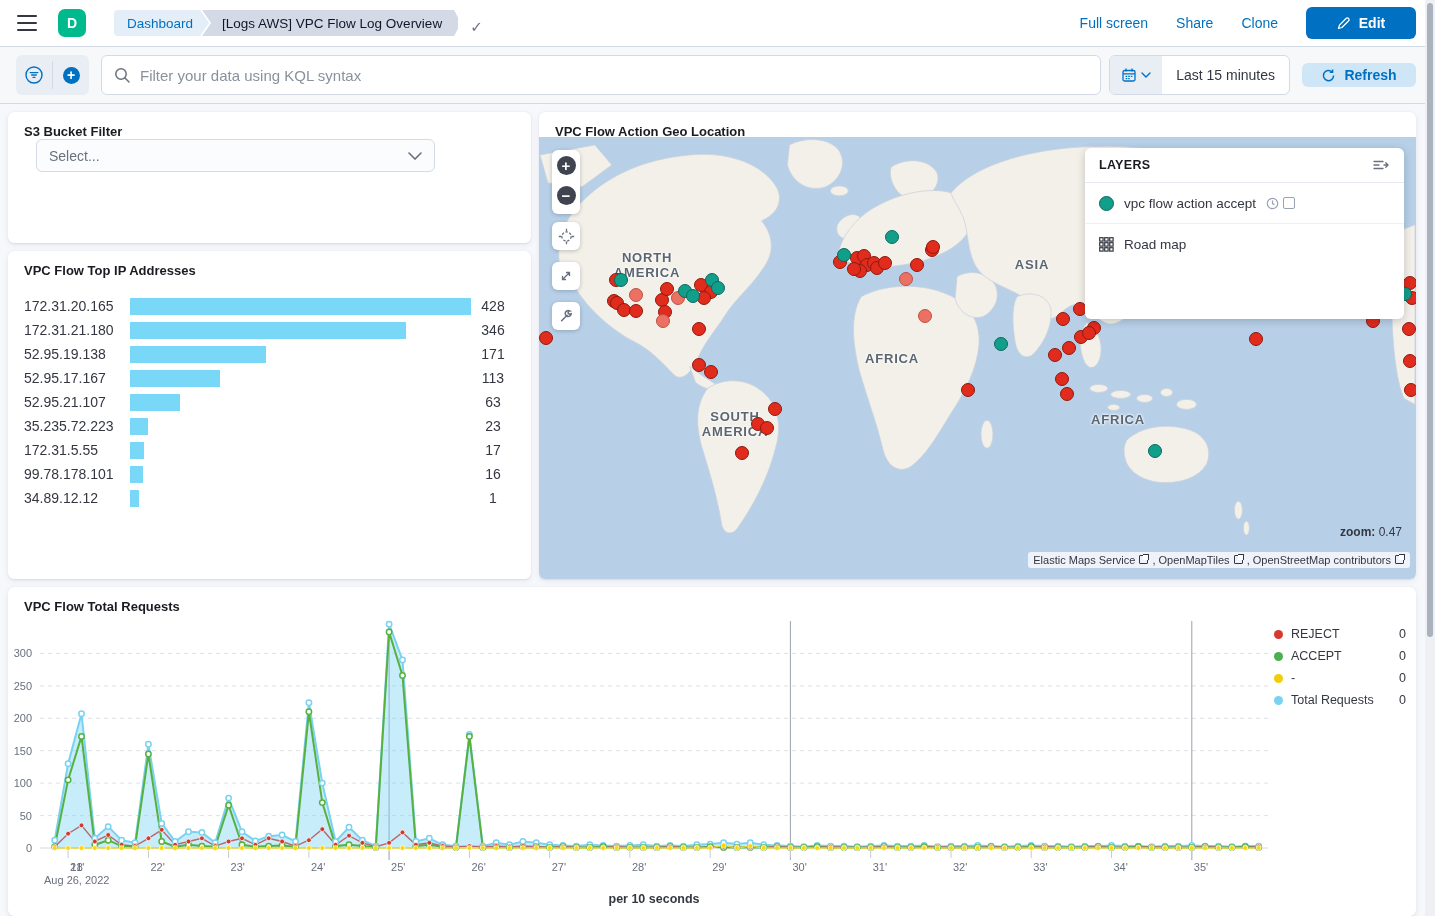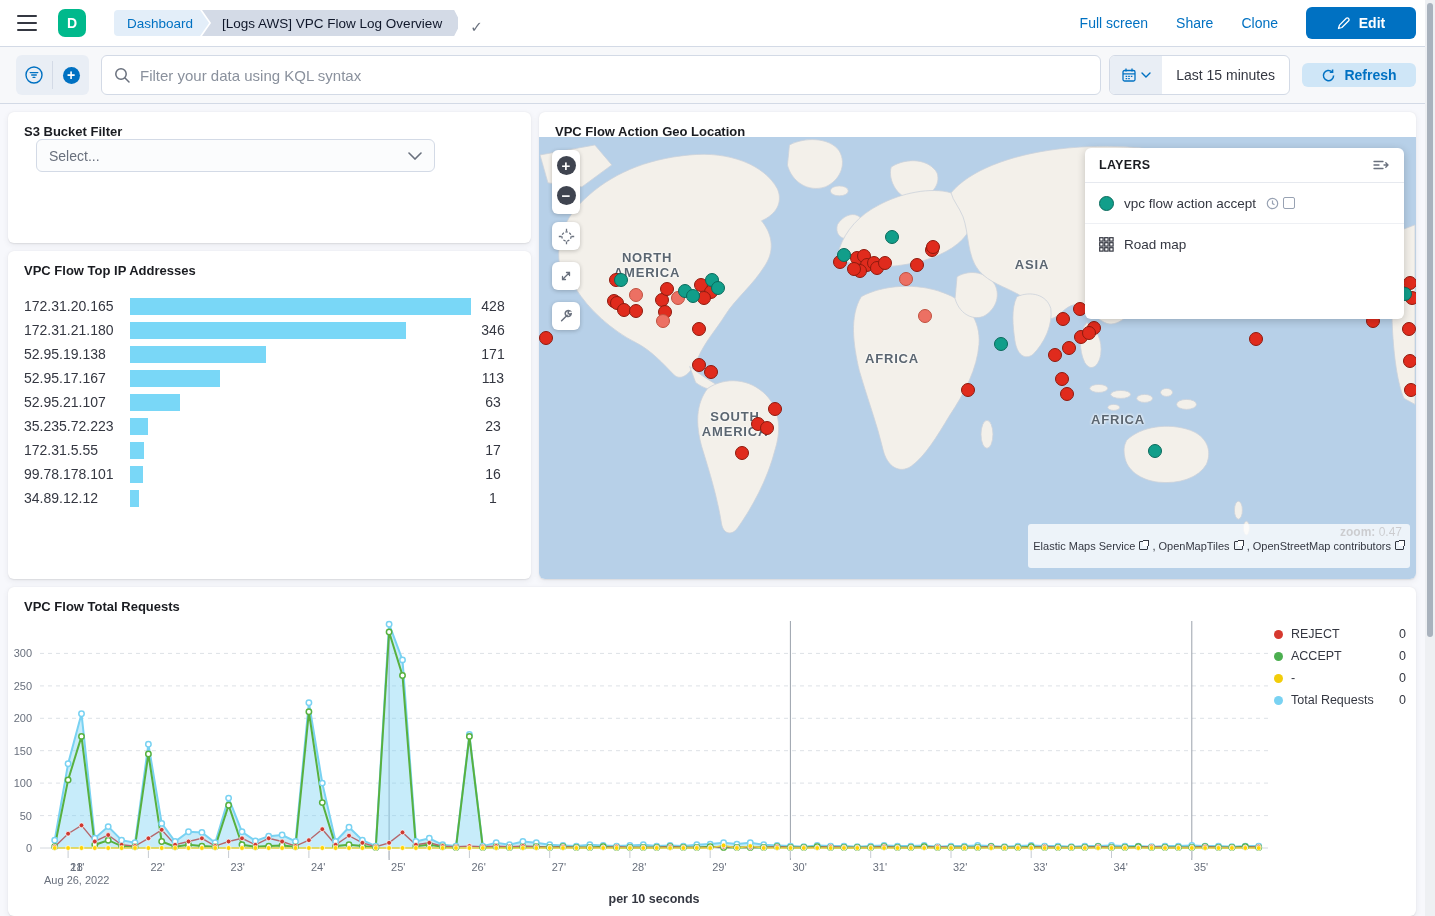--- a/index.html
+++ b/index.html
@@ -99,21 +99,21 @@
   .layer-row { height:41px; display:flex; align-items:center; padding:0 14px; gap:10px; cursor:pointer;
     border-bottom:1px solid #eef0f4; font-size:13.5px; color:#343741; }
   .layer-row:last-child { border-bottom:none; }
   .layer-swatch { width:15px; height:15px; border-radius:50%; flex:none; }
   .layer-extra { display:flex; align-items:center; gap:4px; }
   .layer-checkbox { width:12px; height:12px; border:1.4px solid #98a2b3; border-radius:2px; }
 
   #map-zoomlevel { position:absolute; right:14px; top:388px; font-size:12px; color:#343741; }
   #map-zoomlevel b { font-weight:700; }
   #map-attrib { position:absolute; right:6px; bottom:11px; font-size:11px; color:#343741;
-    background:rgba(255,255,255,.75); border-radius:3px; padding:16px 5px; display:flex; gap:3px;
+    background:rgba(255,255,255,.75); border-radius:3px; padding:2px 5px; display:flex; gap:3px;
     align-items:center; }
   .ext-ico { display:inline-block; width:9px; height:9px; border:1px solid #343741; border-radius:1px;
     position:relative; margin:0 1px; }
   .ext-ico::after { content:""; position:absolute; right:-2px; top:-2px; width:5px; height:5px;
     background:#fff; border-top:1px solid #343741; border-right:1px solid #343741; }
 
   
   #panel-chart { left:8px; top:587px; width:1408px; height:329px; }
   #chart-svg { position:absolute; left:0; top:0; }
   #chart-date { position:absolute; left:36px; top:274px; font-size:11px; color:#69707d; line-height:13px;text-align:center; }

